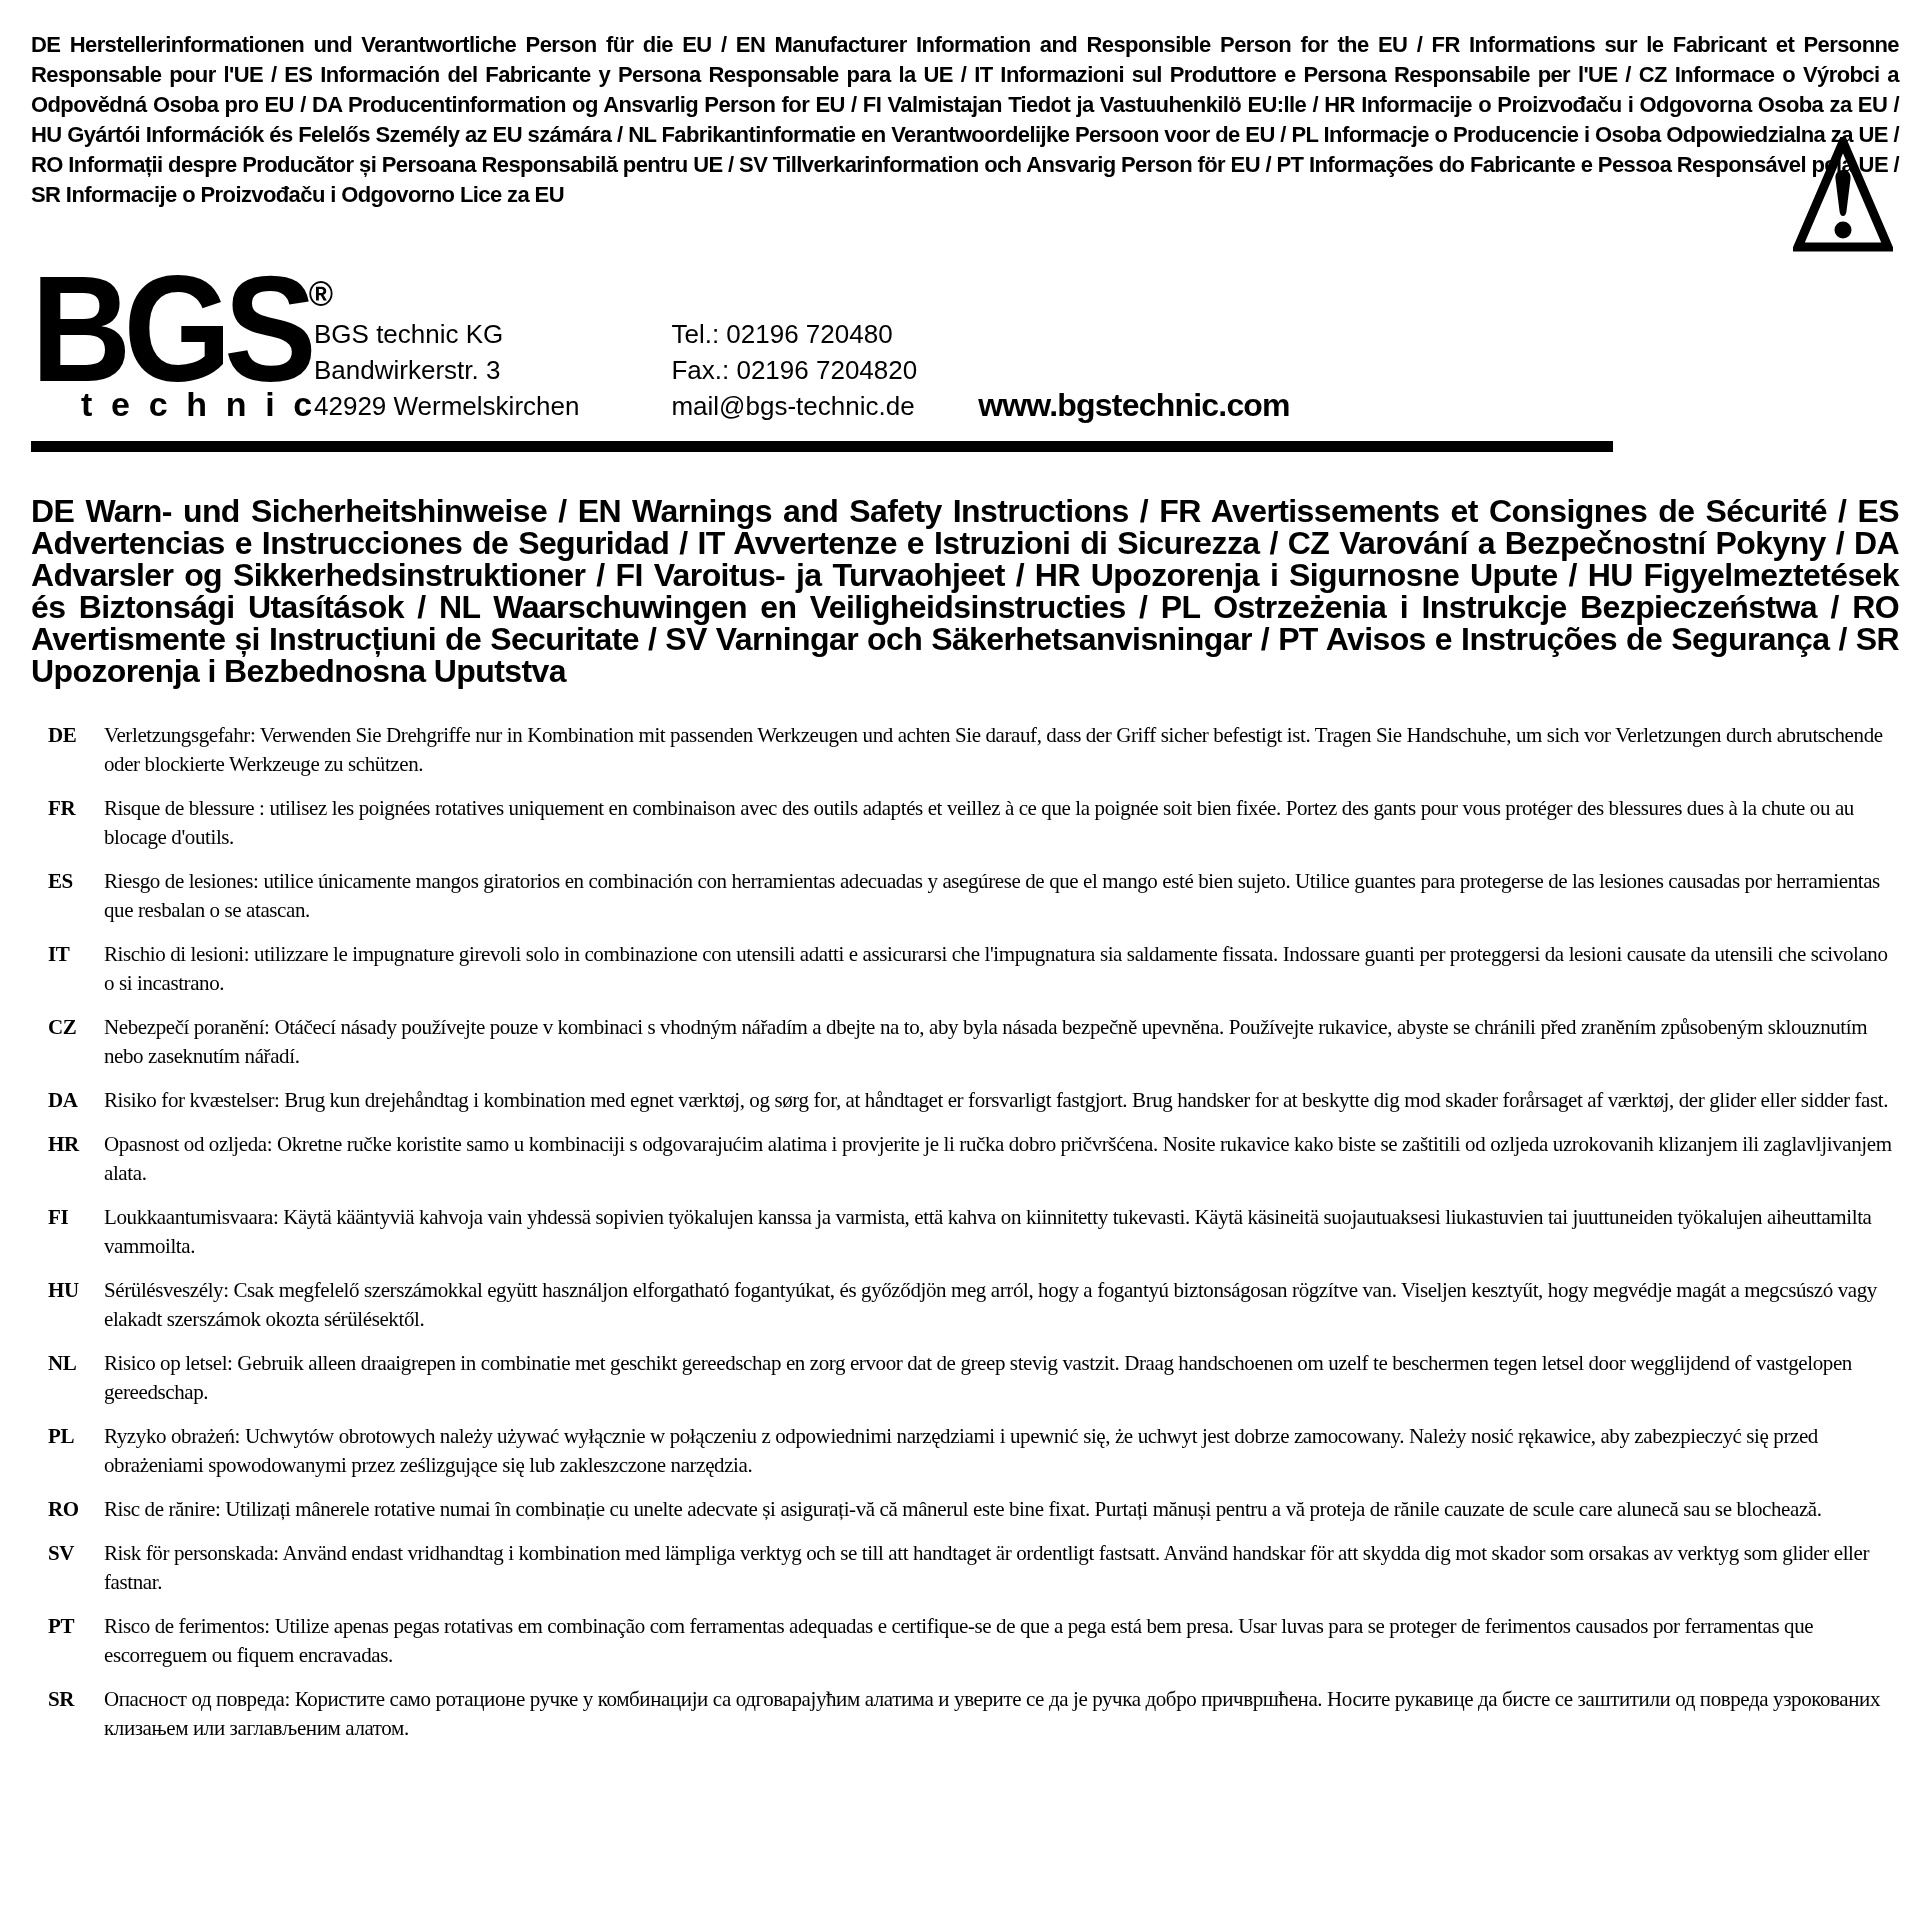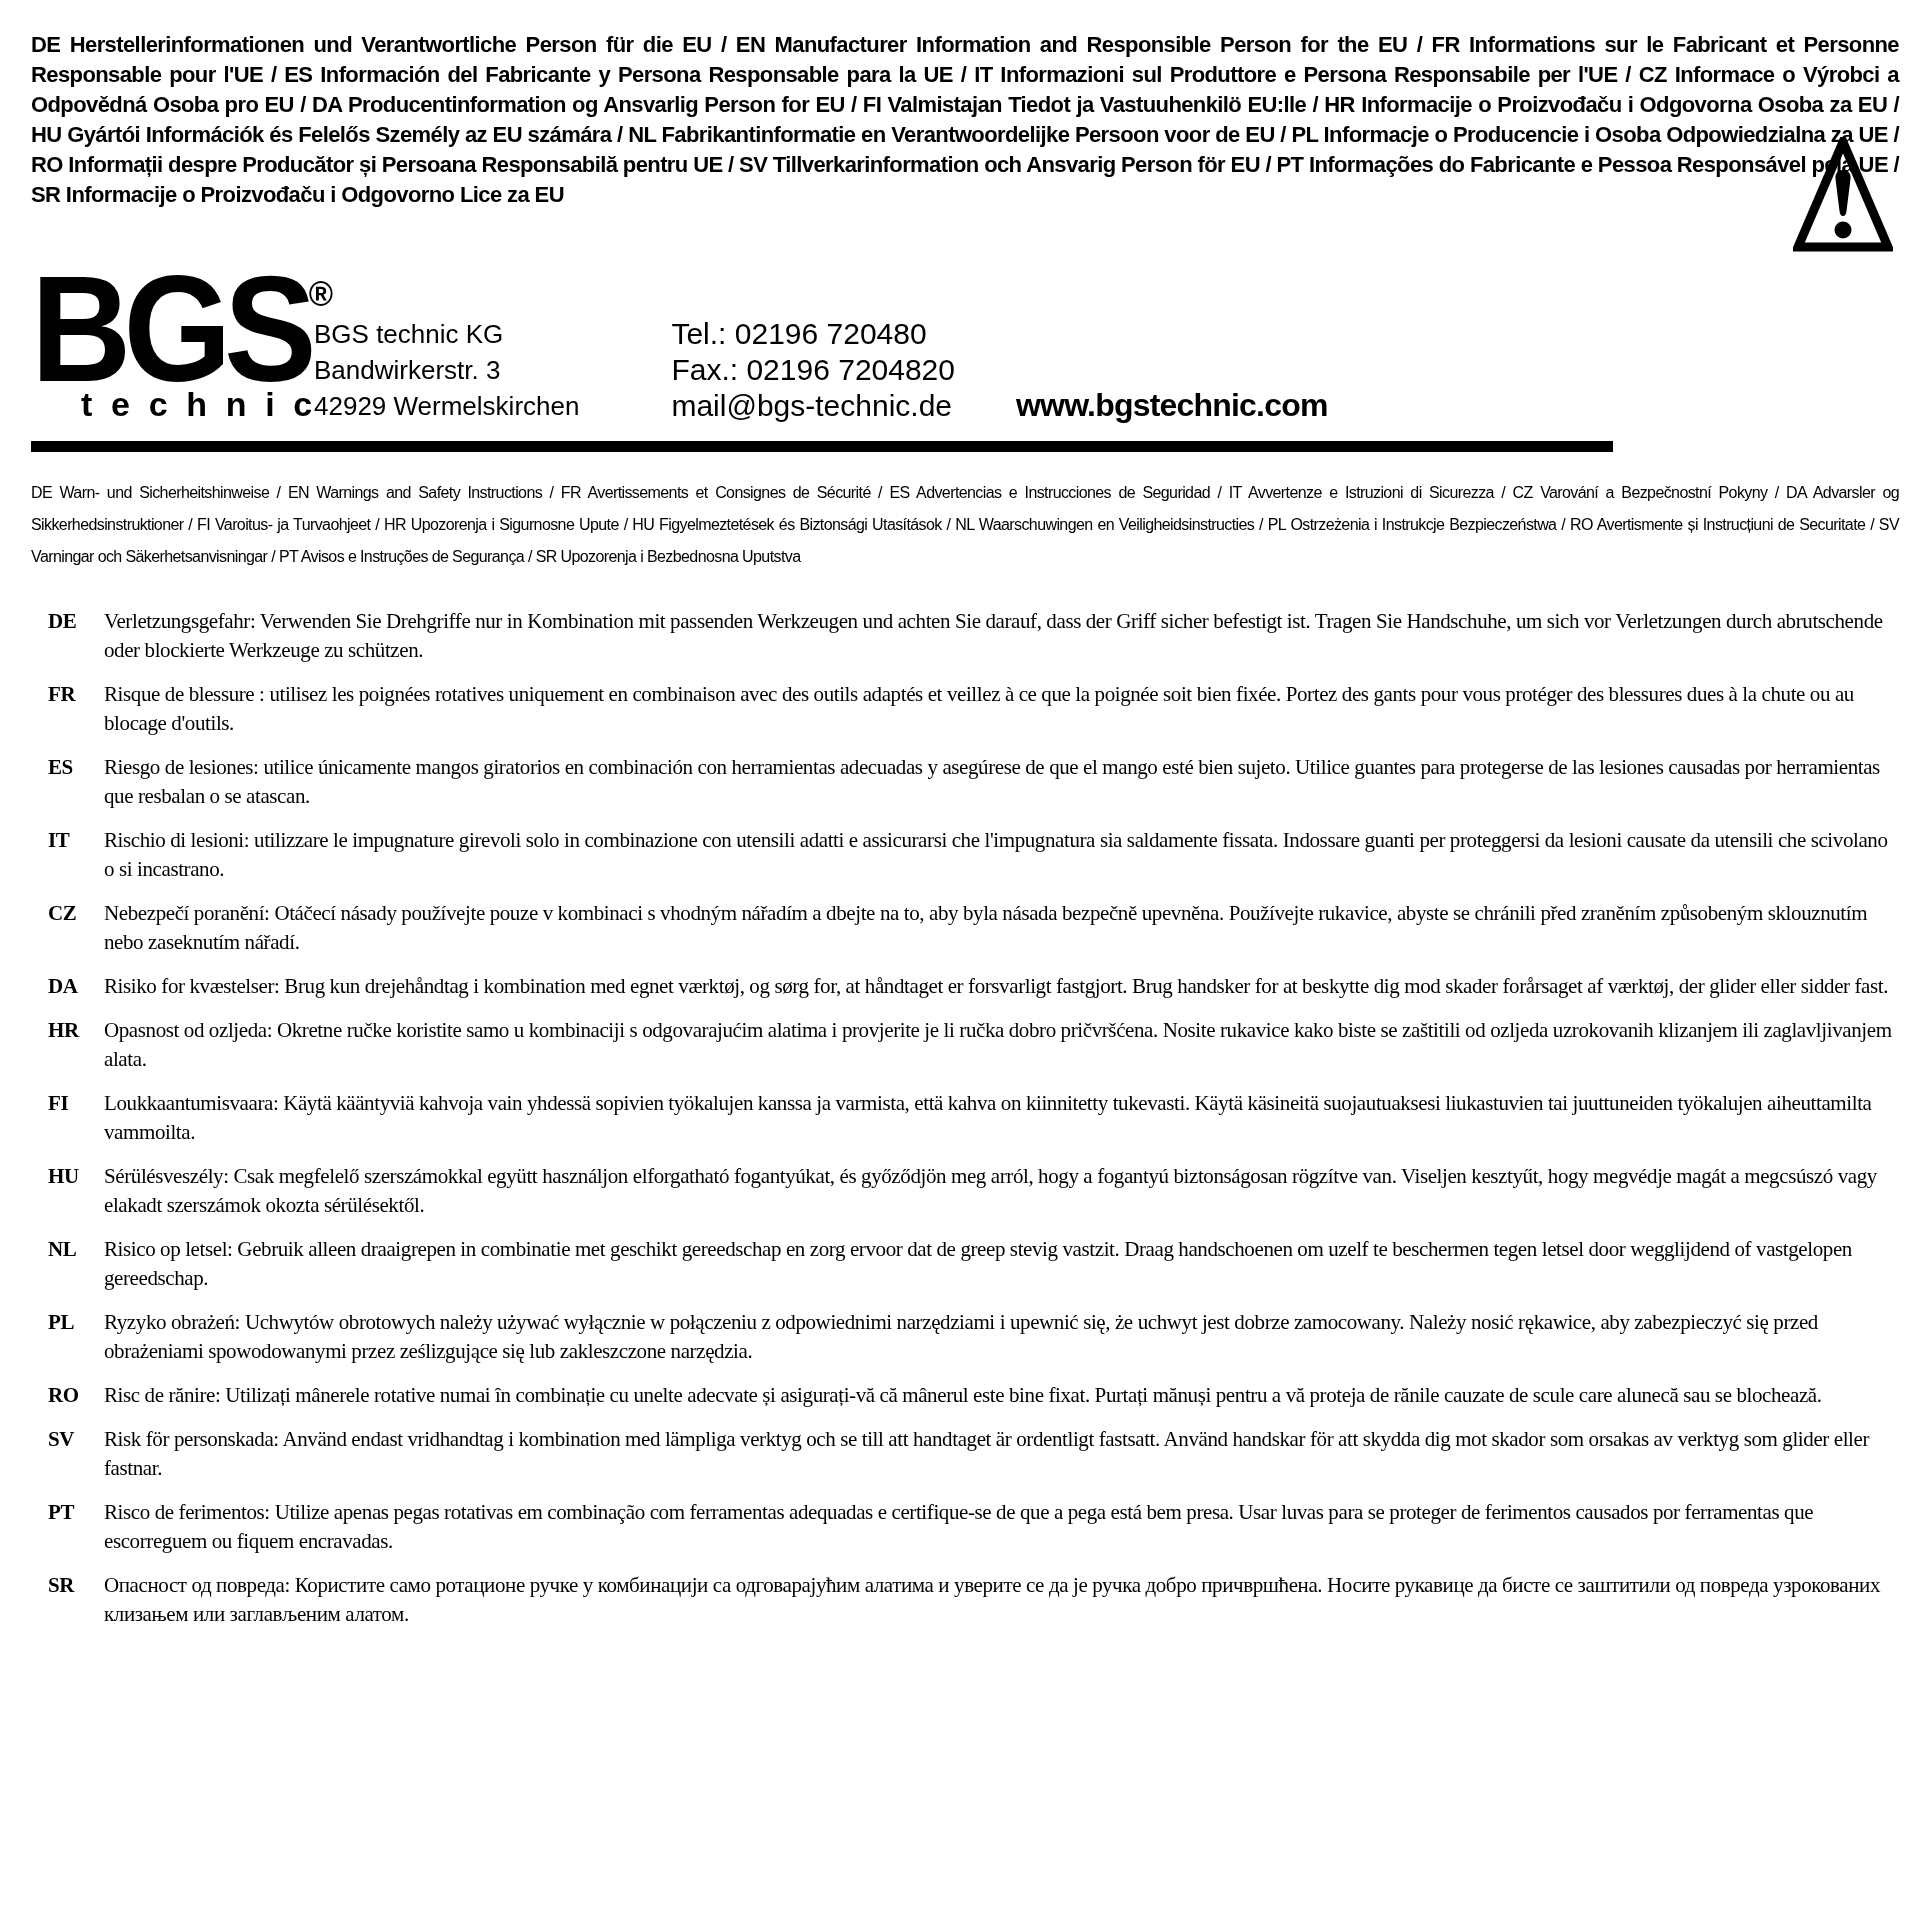--- a/index.html
+++ b/index.html
@@ -24,31 +24,31 @@
     font-weight:bold; font-size:139px; line-height:117px;
     letter-spacing:-7.8px; transform:scaleY(1.08); transform-origin:top left;
     white-space:nowrap;
   }
   .logo-reg { font-size:33px; letter-spacing:0; vertical-align:70px; }
   .logo-sub {
     font-weight:bold; font-size:34px; letter-spacing:18.7px;
     margin-top:4.7px; padding-left:50px; white-space:nowrap;
   }
   .company-block { margin-left:42px; margin-top:22px; font-size:26px; line-height:36px; }
-  .contact-block { margin-left:92px; margin-top:22px; font-size:30px; line-height:36px; }
+  .contact-block { margin-left:92px; margin-top:22px; font-size:26px; line-height:36px; }
   .website { margin-left:61px; margin-top:72px; font-weight:bold; font-size:32px; letter-spacing:-0.8px; }
   .warn-triangle { position:absolute; top:-93px; right:6.2px; }
 
   
   .rule { height:11.7px; background:#000; width:1582px; margin-top:17px; }
 
   
   .warn-header {
-    font-weight:normal; font-size:16px; line-height:32px;
-    letter-spacing:-0.6px; text-align:justify; margin-top:25px;
+    font-weight:bold; font-size:32px; line-height:32px;
+    letter-spacing:-0.6px; text-align:justify; margin-top:43px;
   }
 
   
   .warnings { margin-top:34px; padding-left:17px;font-family:Liberation Serif, serif; }
   .warning-row { display:flex; margin-bottom:15px; }
   .warning-row .lang { flex:none; width:56px; font-weight:bold; font-size:21px; line-height:29px; letter-spacing:-0.4px; }
   .warning-row .text { flex:1; font-size:21px; line-height:29px; letter-spacing:-0.4px; padding-right:4.7px; }
 </style>
 </head>
 <body>

